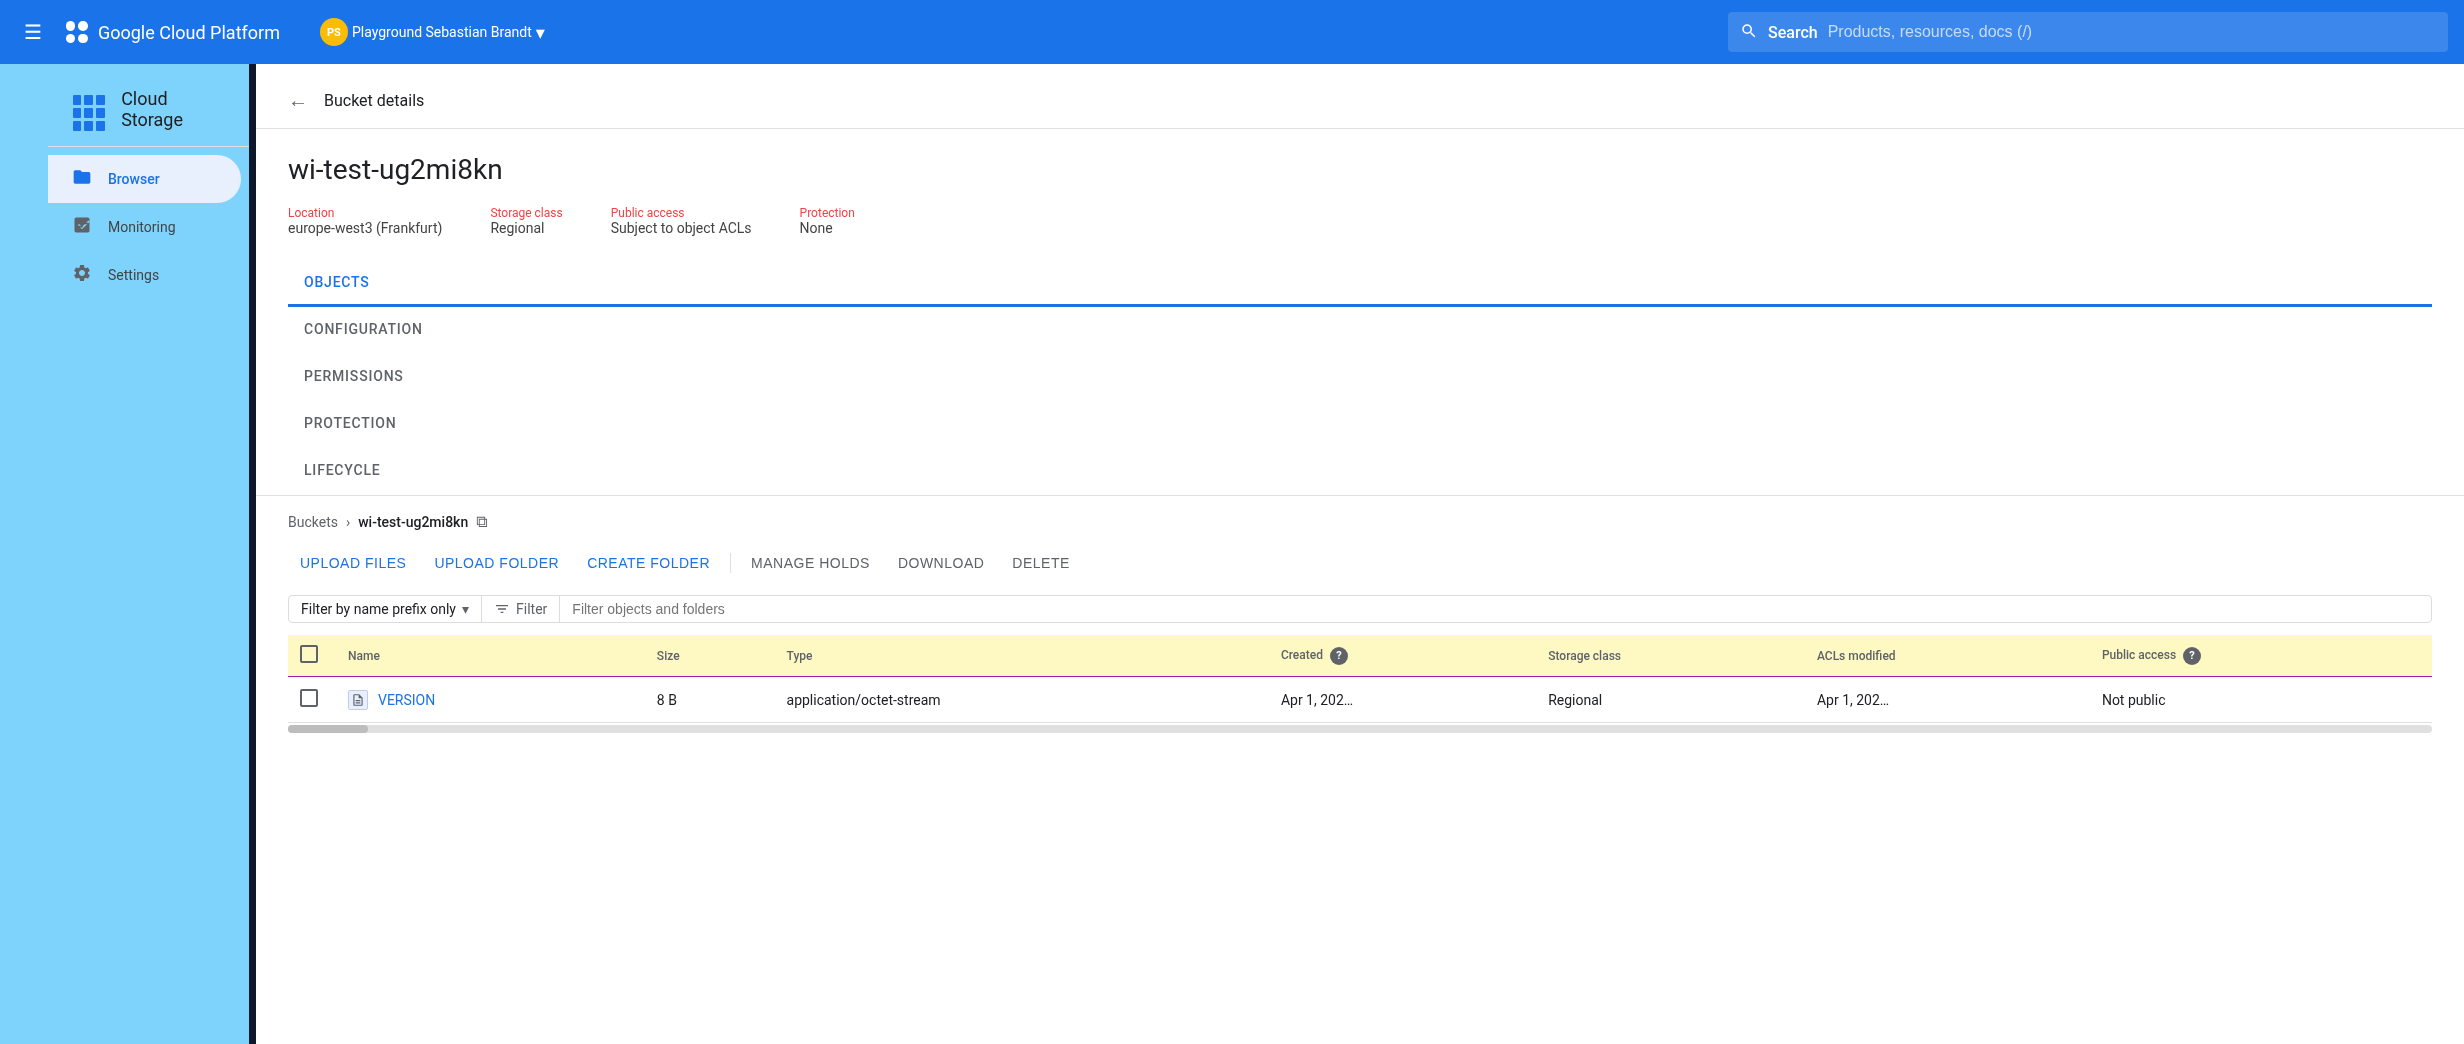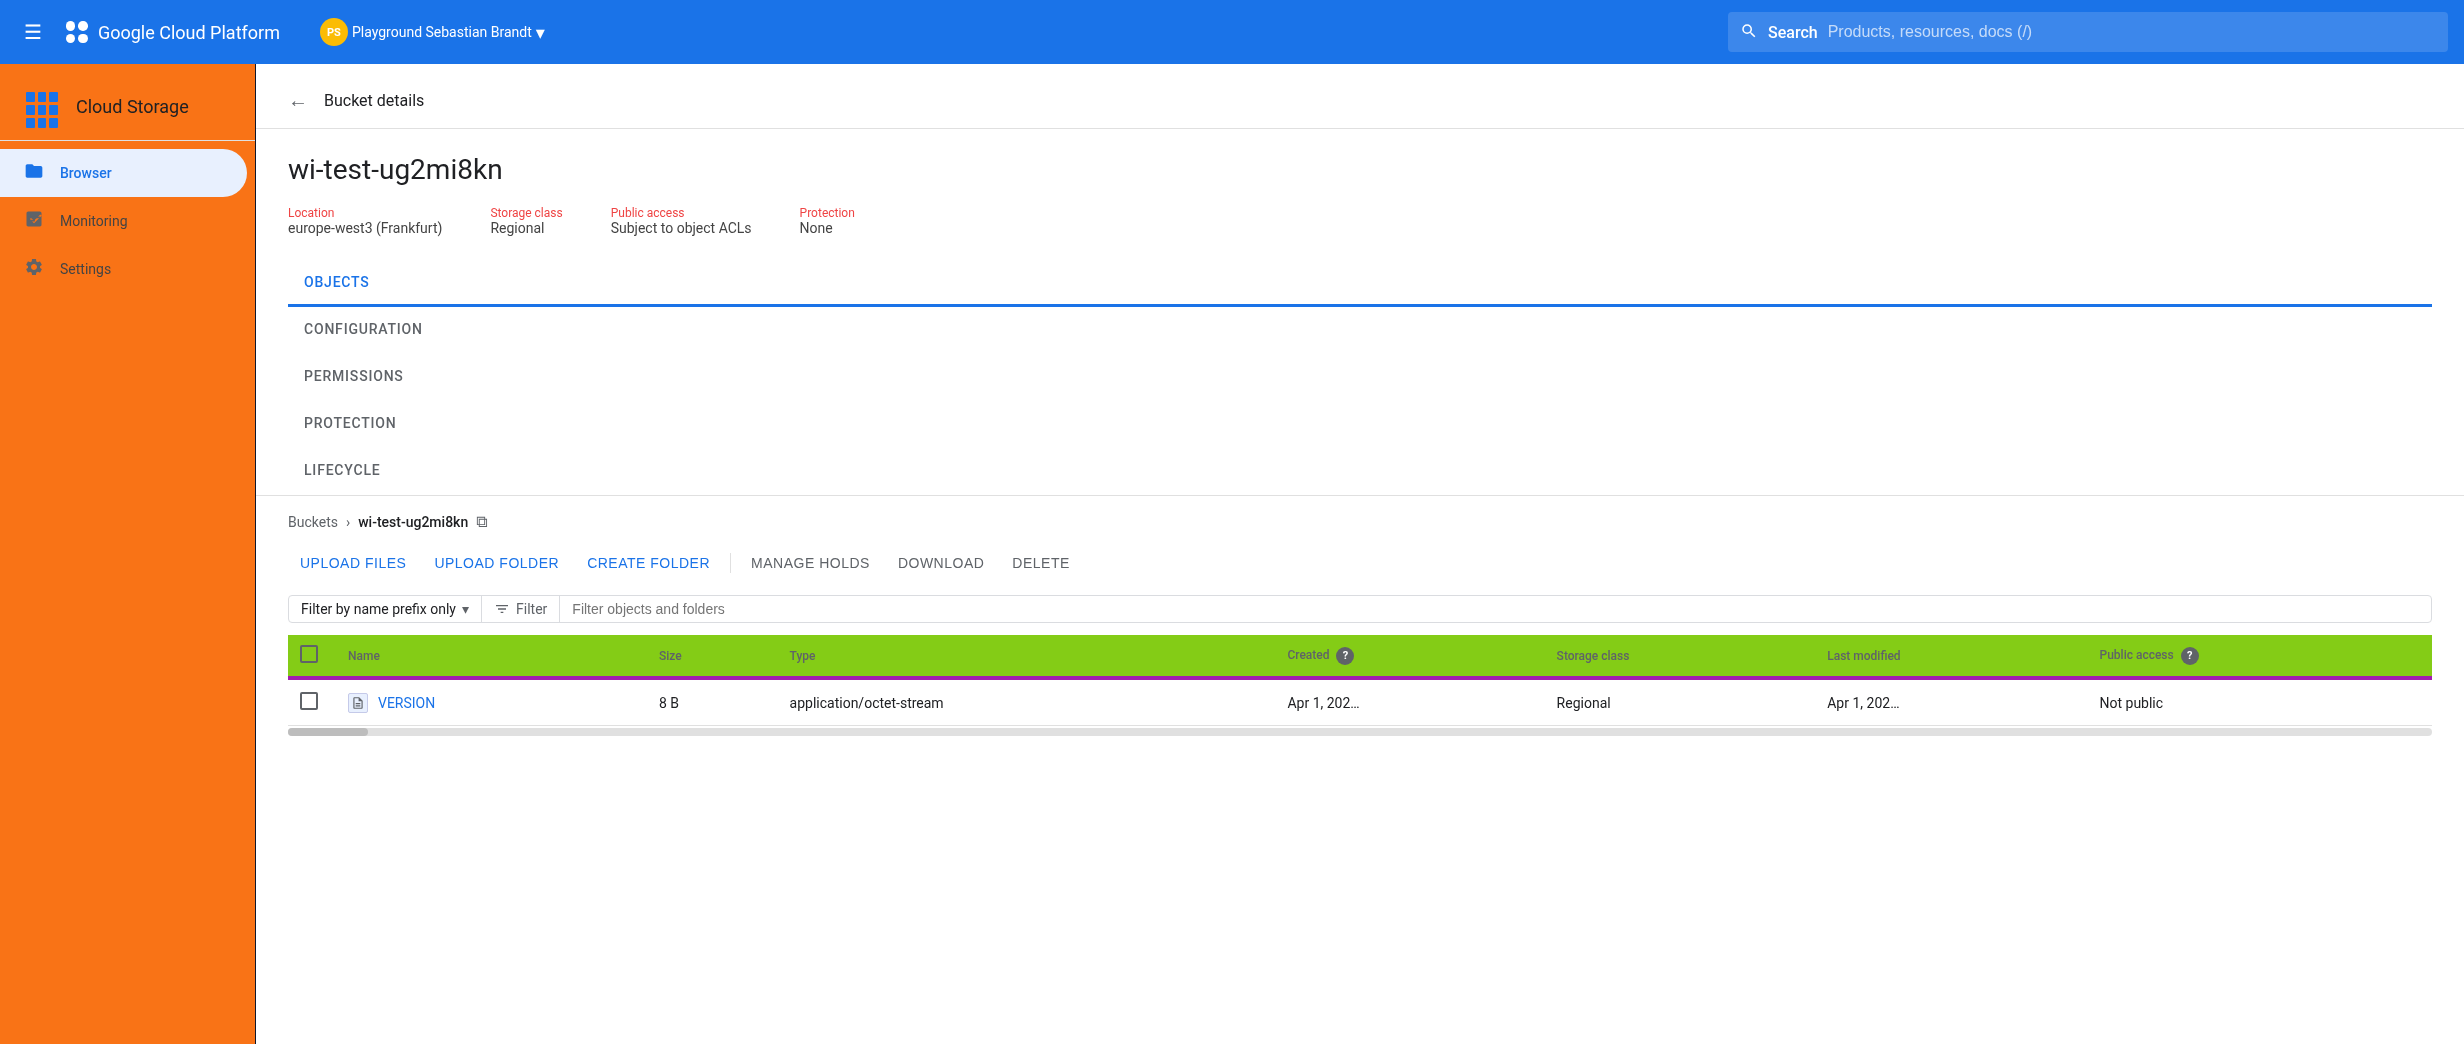--- a/index.html
+++ b/index.html
@@ -44,23 +44,24 @@
     .top-nav-search input::placeholder { color: rgba(255,255,255,0.7); }
     .search-label { color: #fff; font-size: 16px; font-weight: 500; }
 
     
     .layout { display: flex; height: calc(100vh - 64px); }
 
     
     .sidebar {
       width: 256px;
       min-width: 256px;
-      background: #f97316;
-      border-right: 1px solid #0f172a;
+      background: #7dd3fc;
+      border-right: 7px solid #0f172a;
       padding-top: 8px;
+      padding-left: 48px;
     }
     .sidebar-header {
       display: flex;
       align-items: center;
       gap: 16px;
       padding: 16px 24px;
       border-bottom: 1px solid #e0e0e0;
       margin-bottom: 8px;
     }
     .sidebar-header-icon {
@@ -249,27 +250,27 @@
       color: #5f6368;
     }
 
     
     .objects-table {
       width: 100%;
       border-collapse: collapse;
       margin-top: 12px;
     }
     .objects-table th {
-      background: #84cc16;
+      background: #fef9c3;
       text-align: left;
       padding: 10px 12px;
       font-size: 12px;
       font-weight: 500;
       color: #5f6368;
-      border-bottom: 4px solid #a21caf;
+      border-bottom: 1px solid #a21caf;
       white-space: nowrap;
     }
     .objects-table td {
       padding: 12px 12px;
       border-bottom: 1px solid #e0e0e0;
       font-size: 14px;
       color: #202124;
     }
     .checkbox-cell { width: 48px; }
     .checkbox {
@@ -492,21 +493,21 @@
               <div class="checkbox"></div>
             </th>
             <th>Name</th>
             <th>Size</th>
             <th>Type</th>
             <th>
               <span>Created</span>
               <span class="help-icon">?</span>
             </th>
             <th>Storage class</th>
-            <th>Last modified</th>
+            <th>ACLs modified</th>
             <th>
               <span>Public access</span>
               <span class="help-icon">?</span>
             </th>
           </tr>
         </thead>
         <tbody>
           <tr class="table-row">
             <td class="checkbox-cell">
               <div class="checkbox"></div>

